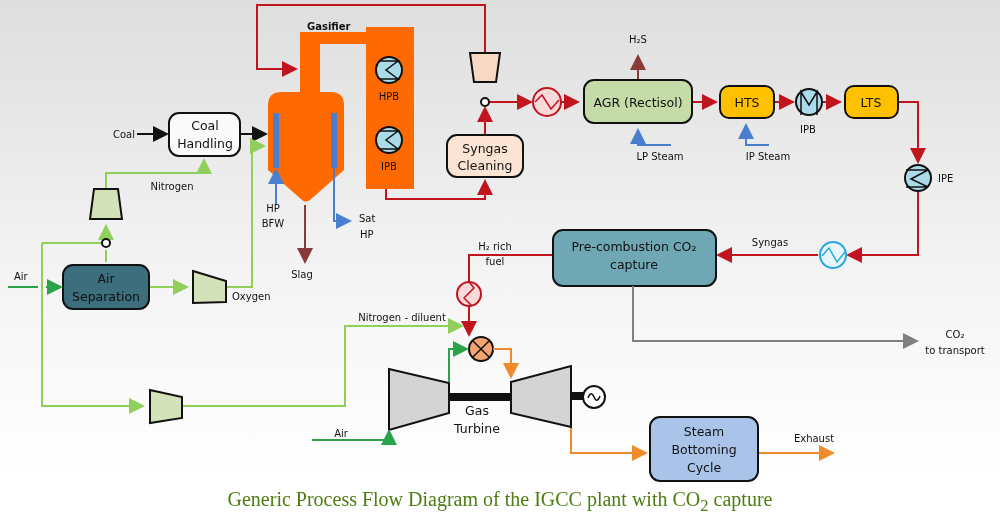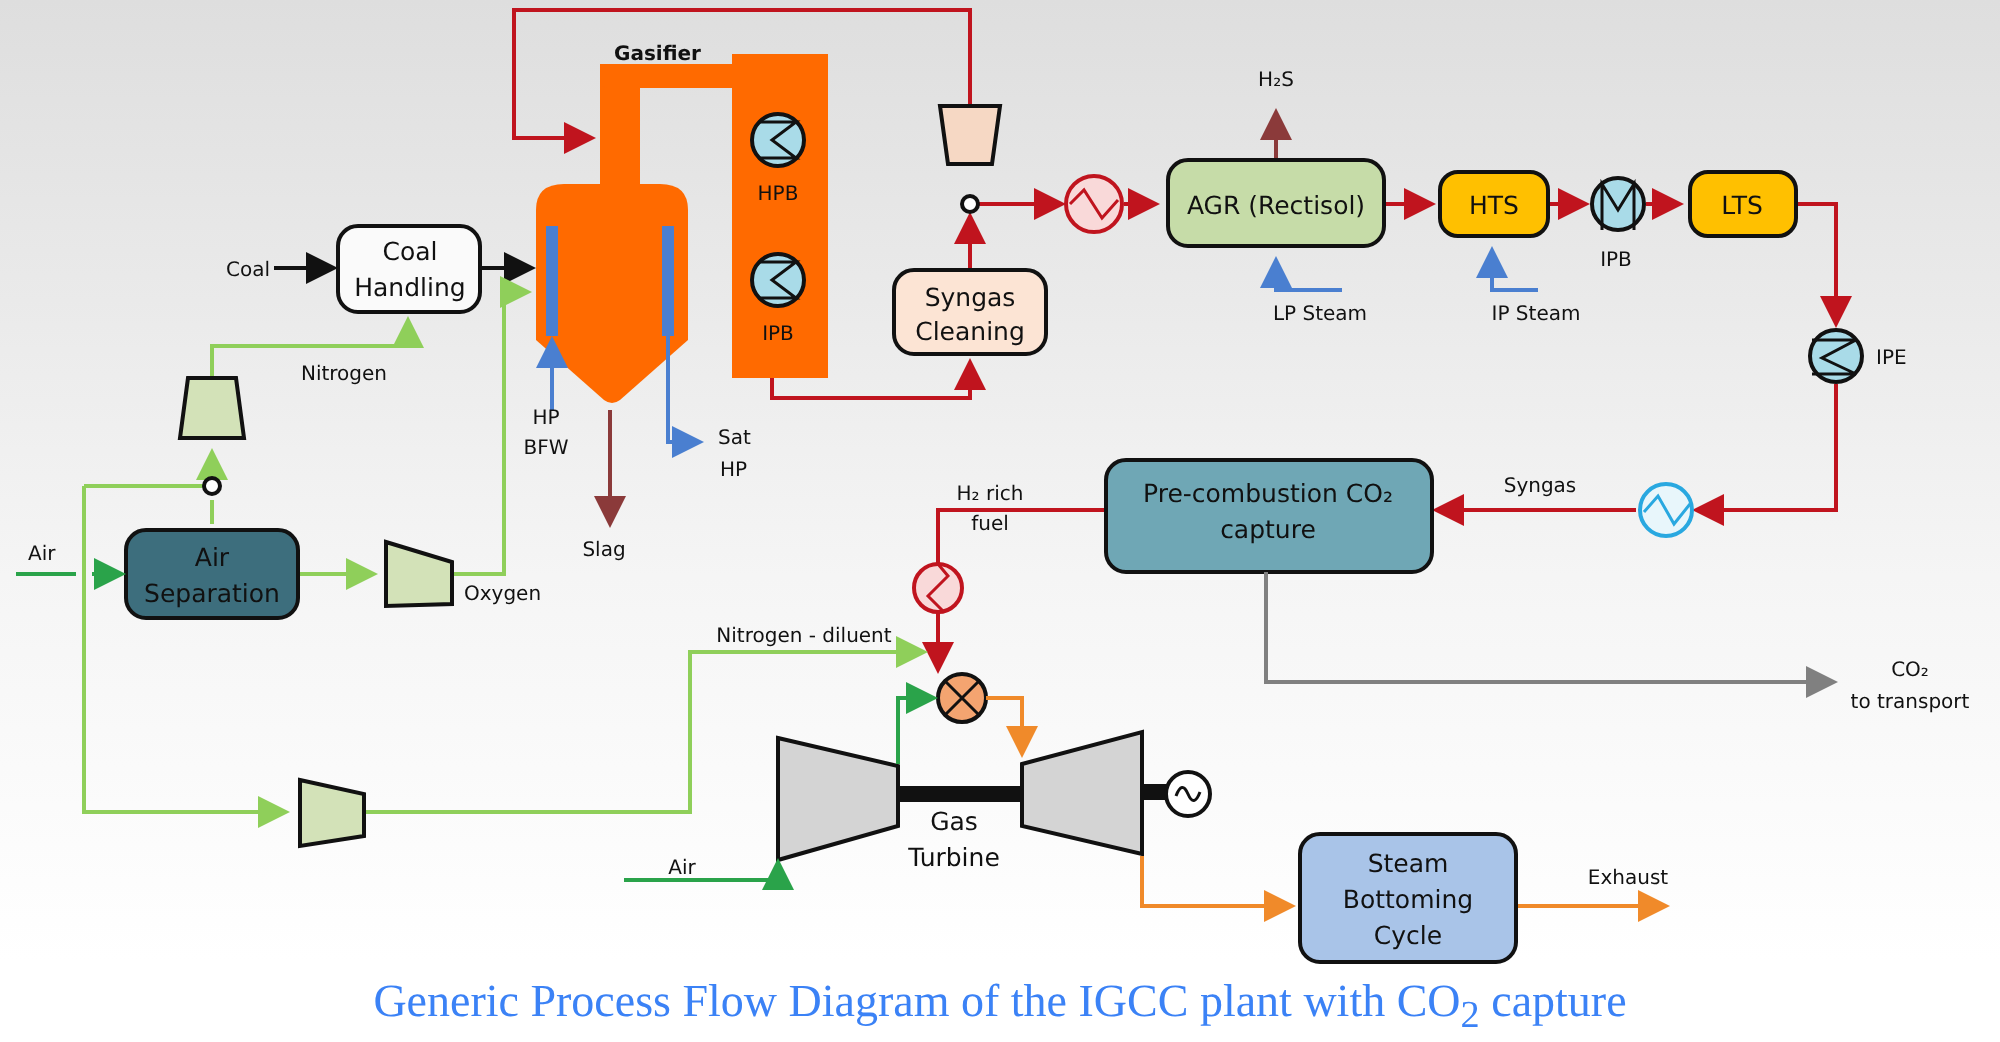--- a/index.html
+++ b/index.html
@@ -1,21 +1,21 @@
 <!DOCTYPE html>
 <html><head>
 <meta charset="utf-8">
 <style>
   html, body { margin:0; padding:0; }
   body { width:1000px; height:521px; background:#fff; position:relative; overflow:hidden; }
   #diagram { position:absolute; left:0; top:0; width:1000px; height:521px; }
   .lbl { font-family:"DejaVu Sans", sans-serif; font-size:10px; fill:#111; }
   .blk { font-family:"DejaVu Sans", sans-serif; font-size:12.5px; fill:#111; }
   .caption { position:absolute; left:0; top:488px; width:1000px; text-align:center;
-             font-family:"Liberation Serif", serif; font-size:23px; color:#3b82f6; }
+             font-family:"Liberation Serif", serif; font-size:20px; color:#4d7c0f; }
 </style>
 </head>
 <body>
 
 <svg id="diagram" viewBox="0 0 1000 521">
   <defs>
     <linearGradient id="bg" x1="0" y1="0" x2="0" y2="1">
       <stop offset="0" stop-color="#dedede"></stop>
         <stop offset="0.6" stop-color="#f5f5f5"></stop>
         <stop offset="1" stop-color="#ffffff"></stop>

